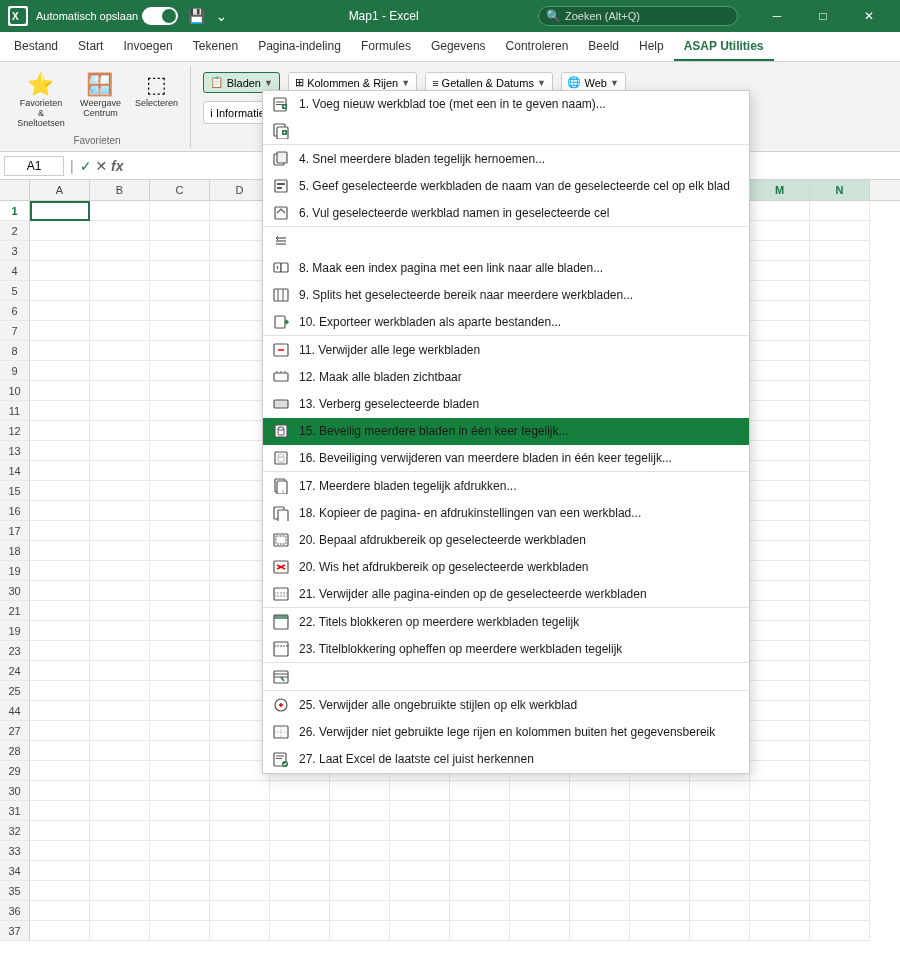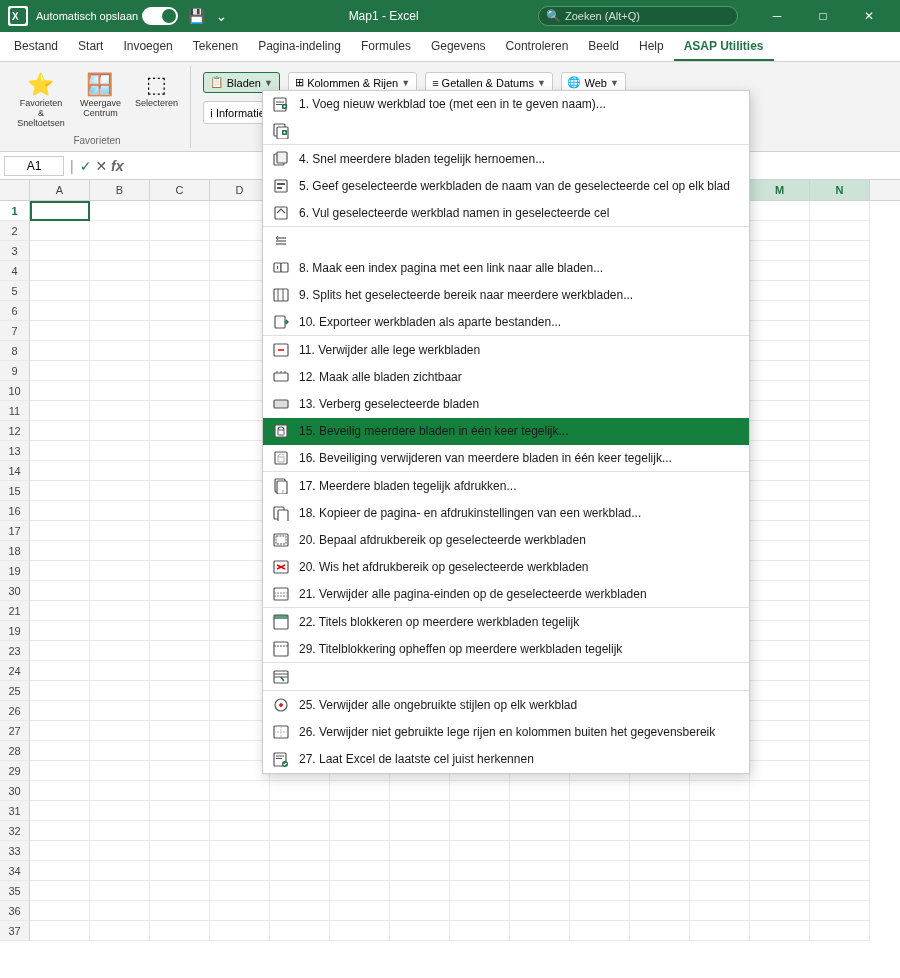--- a/index.html
+++ b/index.html
@@ -238,21 +238,21 @@
       <div class="row-num">16</div>
       <div class="row-num">17</div>
       <div class="row-num">18</div>
       <div class="row-num">19</div>
       <div class="row-num">30</div>
       <div class="row-num">21</div>
       <div class="row-num">19</div>
       <div class="row-num">23</div>
       <div class="row-num">24</div>
       <div class="row-num">25</div>
-      <div class="row-num">26</div>
+      <div class="row-num">44</div>
       <div class="row-num">27</div>
       <div class="row-num">28</div>
       <div class="row-num">29</div>
       <div class="row-num">30</div>
       <div class="row-num">31</div>
       <div class="row-num">32</div>
       <div class="row-num">33</div>
       <div class="row-num">34</div>
       <div class="row-num">35</div>
       <div class="row-num">36</div>
@@ -1080,21 +1080,21 @@
     <span class="dropdown-item-text">22. Titels blokkeren op meerdere werkbladen tegelijk</span>
   </div>
 
   <div class="dropdown-item separator-after">
     <div class="dropdown-item-icon">
       <svg viewBox="0 0 16 16" fill="none">
           <rect x="1" y="1" width="14" height="14" rx="1" stroke="#555" stroke-width="1.2" fill="none"></rect>
           <line x1="1" y1="5" x2="15" y2="5" stroke="#555" stroke-width="1" stroke-dasharray="2 1"></line>
         </svg>
     </div>
-    <span class="dropdown-item-text">29. Titelblokkering opheffen op meerdere werkbladen tegelijk</span>
+    <span class="dropdown-item-text">23. Titelblokkering opheffen op meerdere werkbladen tegelijk</span>
   </div>
 
   <div class="dropdown-item separator-after">
     <div class="dropdown-item-icon">
       <svg viewBox="0 0 16 16" fill="none">
           <rect x="1" y="2" width="14" height="12" rx="1" stroke="#555" stroke-width="1.2" fill="white"></rect>
           <line x1="1" y1="5" x2="15" y2="5" stroke="#555" stroke-width="1"></line>
           <line x1="1" y1="8" x2="15" y2="8" stroke="#555" stroke-width="1"></line>
           <path d="M8 8 L11 12" stroke="#217346" stroke-width="1.5"></path>
         </svg>

